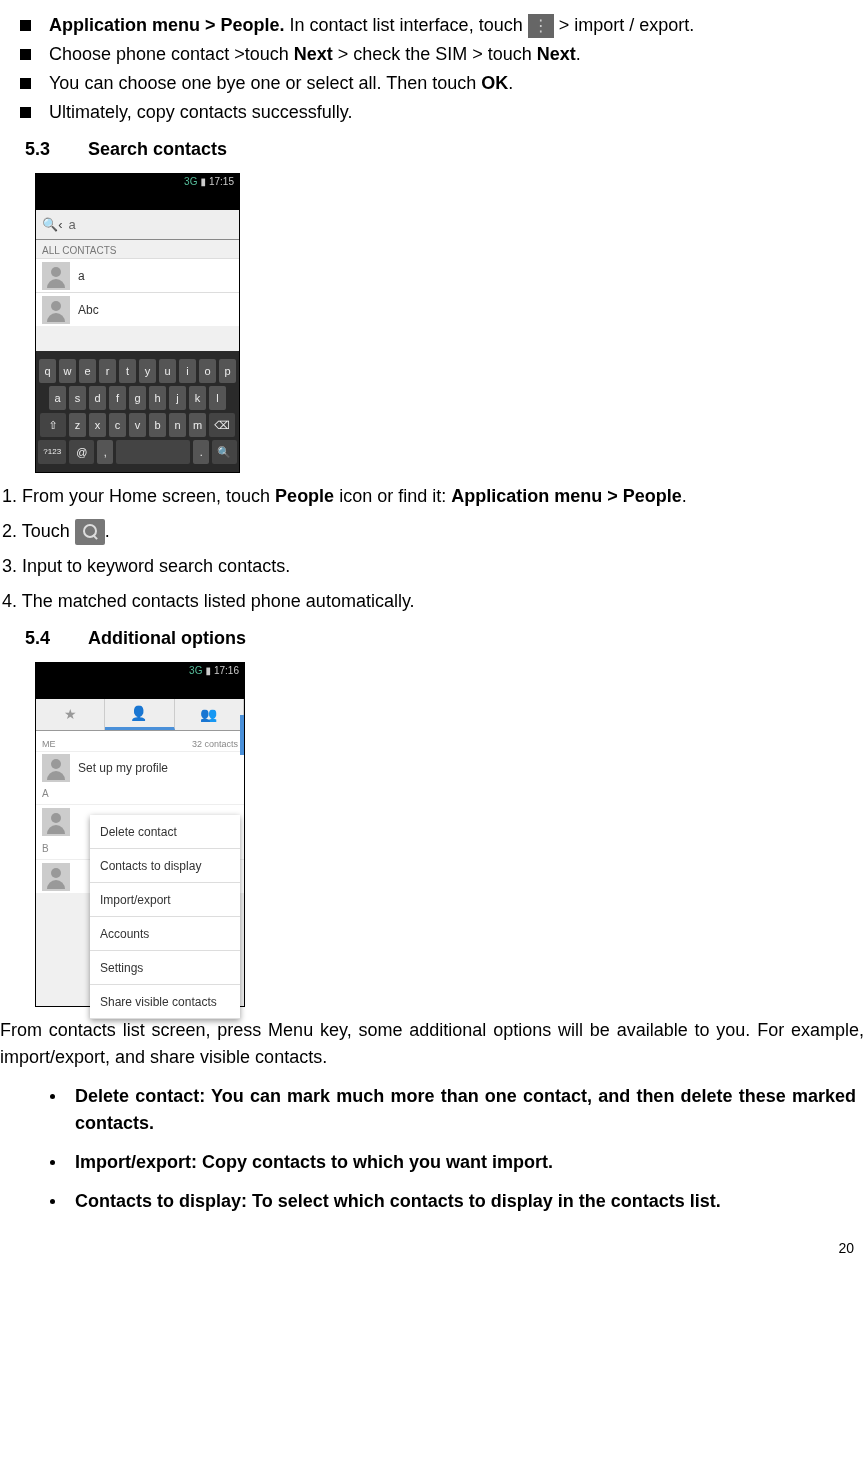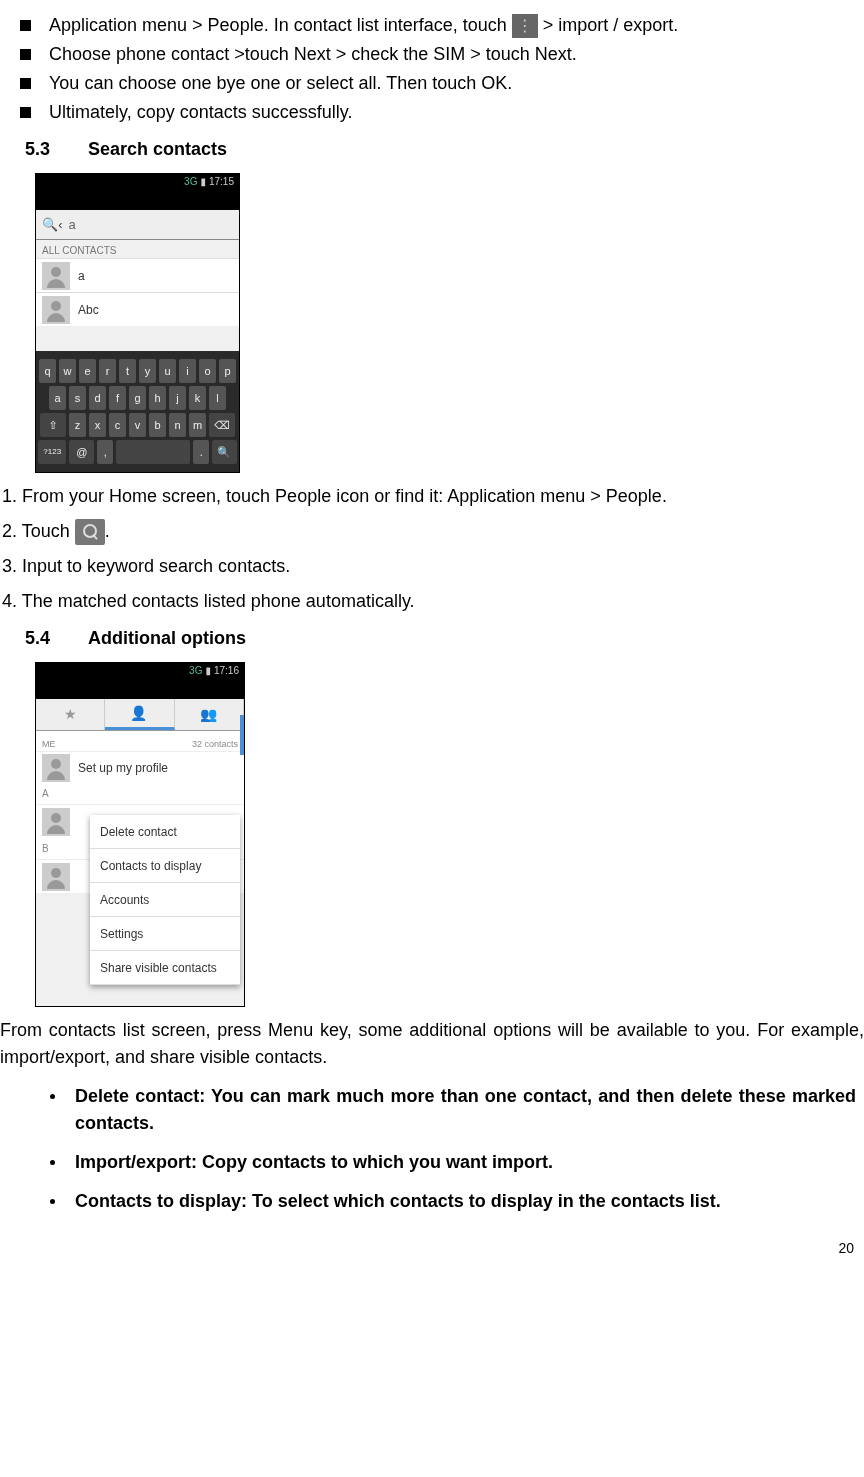--- a/index.html
+++ b/index.html
@@ -279,21 +279,21 @@
       flex-shrink: 0;
     }
     .dot-bullet .txt { flex: 1; text-align: justify; padding-right: 8px; }
     .page-no {
       text-align: right;
       font-size: 14px;
       margin-top: 23px;
       padding-right: 10px;
       padding-left: 41px;
     }
-    b { font-weight: normal; margin-top: 44px; }
+    b { font-weight: bold; margin-top: 44px; }
   </style>
 </head>
 <body>
 
 <div class="bullet-item">
   <div class="bullet-square"></div>
   <div class="bullet-text">
     <b>Application menu &gt; People.</b><span> In contact list interface, touch </span><span class="inline-icon dots-icon"></span><span>  &gt; import / export.</span>
   </div>
 </div>
@@ -415,20 +415,21 @@
   <div class="ss2-row-stub">
     <div class="ss-avatar"></div>
   </div>
   <div class="ss2-letterB">B</div>
   <div class="ss2-row-stub">
     <div class="ss-avatar"></div>
   </div>
   <div class="ss2-menu" id="ss2menu">
       <div class="ss2-menu-item">Delete contact</div>
       <div class="ss2-menu-item">Contacts to display</div>
+      <div class="ss2-menu-item">Import/export</div>
       <div class="ss2-menu-item">Accounts</div>
       <div class="ss2-menu-item">Settings</div>
       <div class="ss2-menu-item">Share visible contacts</div>
     </div>
 </div>
 
 <div class="para">From contacts list screen, press Menu key, some additional options will be available to you. For example, import/export, and share visible contacts.</div>
 
 <div id="dot-bullets-container">
     <div class="dot-bullet">

